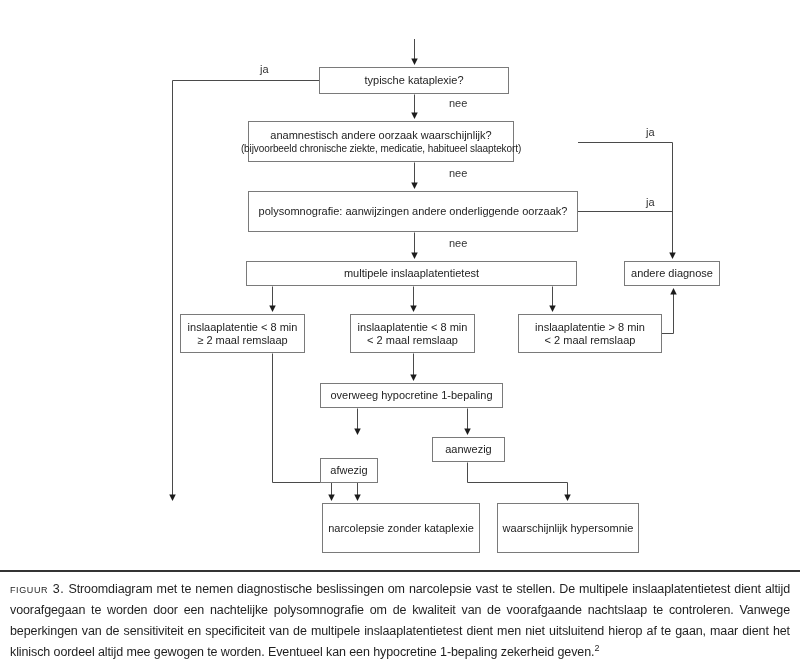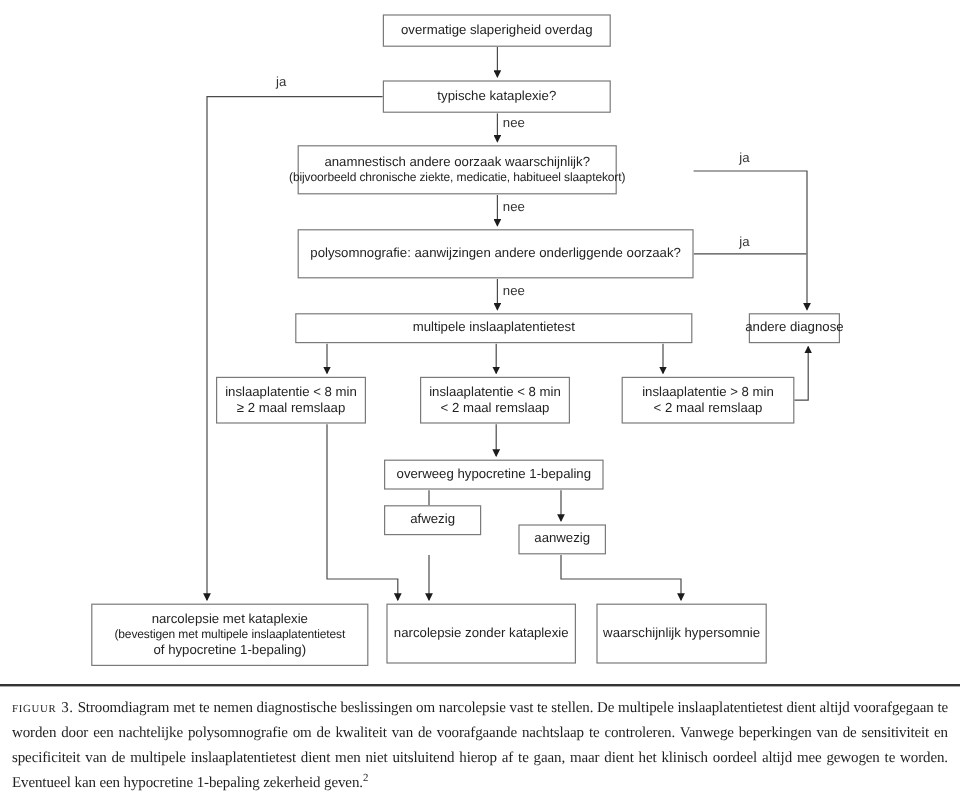--- a/index.html
+++ b/index.html
@@ -10,26 +10,26 @@
     position:absolute;
     box-sizing:border-box;
     border:1px solid #7a7a7a;
     background:#ffffff;
     display:flex;flex-direction:column;align-items:center;justify-content:center;
     font-size:11px;line-height:13px;color:#232323;text-align:center;
   }
   .nline{white-space:nowrap;}
   .fs10{font-size:10px;letter-spacing:-0.1px;text-align:center;}
   .elabel{
-    position:absolute;font-size:11px;color:#333;line-height:13px;
+    position:absolute;font-size:11px;color:#333;line-height:13px;margin-left:30px;
   }
   .rule{width:800px;height:2px;background:#343434;}
   .caption{
     padding:7px 10px 0 10px;
-    font-family:Liberation Serif, serif;
+    font-family:Liberation Sans, sans-serif;
     font-size:12.5px;line-height:21px;color:#1f1f1f;
     text-align:justify;letter-spacing:-0.1px;
   }
   .figlabel{font-variant:small-caps;letter-spacing:0.6px;}
   sup{font-size:9px;line-height:0;}
 </style>
 </head>
 <body>
 
 <div class="flow">
@@ -54,42 +54,39 @@
       <path d="M272.5 353.5 V482.5 H331.5 V500" marker-end="url(#arr)"></path>
       <path d="M413.5 353.5 V380" marker-end="url(#arr)"></path>
       <path d="M640.5 333.5 H673.5 V289" marker-end="url(#arr)"></path>
       <path d="M357.5 408.5 V434" marker-end="url(#arr)"></path>
       <path d="M467.5 408.5 V434" marker-end="url(#arr)"></path>
       <path d="M357.5 462.5 V500" marker-end="url(#arr)"></path>
       <path d="M467.5 462.5 V482.5 H567.5 V500" marker-end="url(#arr)"></path>
     </g>
   </svg>
 
-  <div class="node" style="left:319px;top:12px;width:190px;height:27px">
-    <div class="nline">overmatige slaperigheid overdag</div>
-  </div>
 
   <div class="node" style="left:319px;top:67px;width:190px;height:27px">
     <div class="nline">typische kataplexie?</div>
   </div>
 
   <div class="node" style="left:248px;top:121px;width:266px;height:41px">
     <div class="nline">anamnestisch andere oorzaak waarschijnlijk?</div>
     <div class="nline fs10">(bijvoorbeeld chronische ziekte, medicatie, habitueel slaaptekort)</div>
   </div>
 
   <div class="node" style="left:248px;top:191px;width:330px;height:41px">
     <div class="nline">polysomnografie: aanwijzingen andere onderliggende oorzaak?</div>
   </div>
 
   <div class="node" style="left:246px;top:261px;width:331px;height:25px">
     <div class="nline">multipele inslaaplatentietest</div>
   </div>
 
-  <div class="node" style="left:624px;top:261px;width:76px;height:25px">
+  <div class="node" style="left:624px;top:261px;width:96px;height:25px">
     <div class="nline">andere diagnose</div>
   </div>
 
   <div class="node" style="left:180px;top:314px;width:125px;height:39px">
     <div class="nline">inslaaplatentie &lt; 8 min</div>
     <div class="nline">≥ 2 maal remslaap</div>
   </div>
 
   <div class="node" style="left:350px;top:314px;width:125px;height:39px">
     <div class="nline">inslaaplatentie &lt; 8 min</div>
@@ -98,33 +95,28 @@
 
   <div class="node" style="left:518px;top:314px;width:144px;height:39px">
     <div class="nline">inslaaplatentie &gt; 8 min</div>
     <div class="nline">&lt; 2 maal remslaap</div>
   </div>
 
   <div class="node" style="left:320px;top:383px;width:183px;height:25px">
     <div class="nline">overweeg hypocretine 1-bepaling</div>
   </div>
 
-  <div class="node" style="left:320px;top:421px;width:81px;height:25px">
+  <div class="node" style="left:320px;top:458px;width:58px;height:25px">
     <div class="nline">afwezig</div>
   </div>
 
   <div class="node" style="left:432px;top:437px;width:73px;height:25px">
     <div class="nline">aanwezig</div>
   </div>
 
-  <div class="node" style="left:76px;top:503px;width:231px;height:52px">
-    <div class="nline">narcolepsie met kataplexie</div>
-    <div class="nline fs10">(bevestigen met multipele inslaaplatentietest</div>
-    <div class="nline">of hypocretine 1-bepaling)</div>
-  </div>
 
   <div class="node" style="left:322px;top:503px;width:158px;height:50px">
     <div class="nline">narcolepsie zonder kataplexie</div>
   </div>
 
   <div class="node" style="left:497px;top:503px;width:142px;height:50px">
     <div class="nline">waarschijnlijk hypersomnie</div>
   </div>
 
   <span class="elabel" style="left:230px;top:63px">ja</span>

